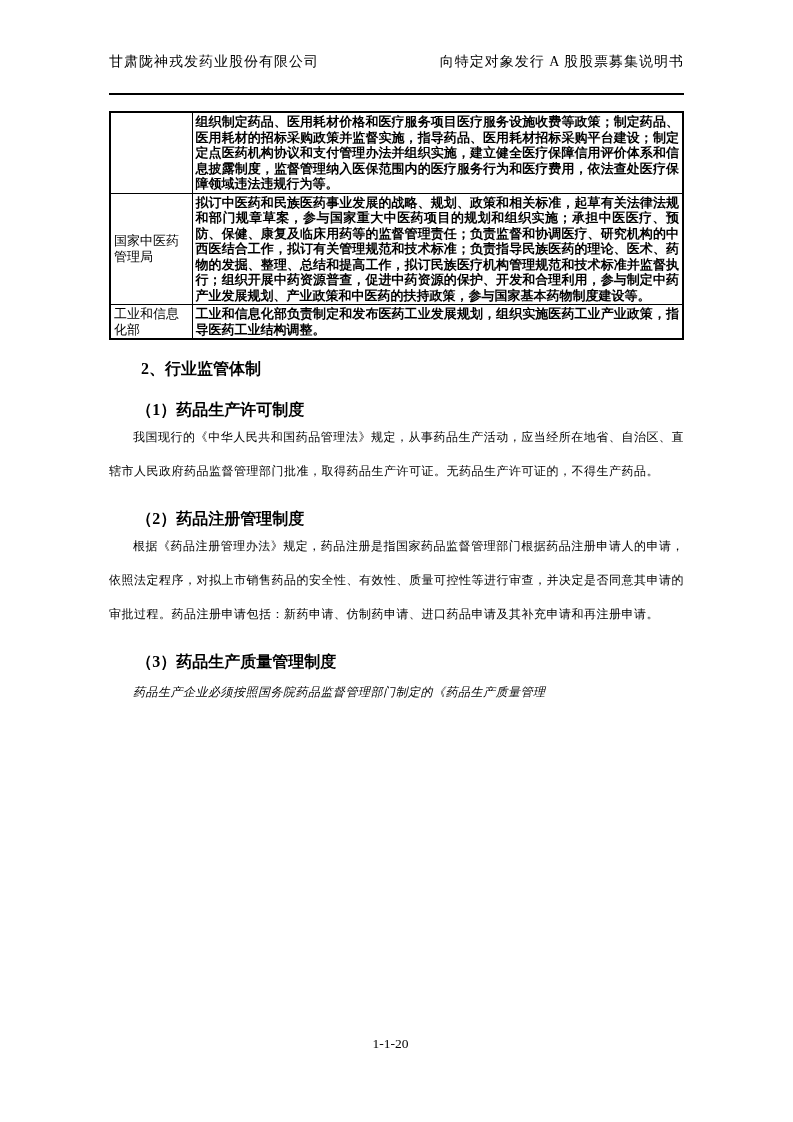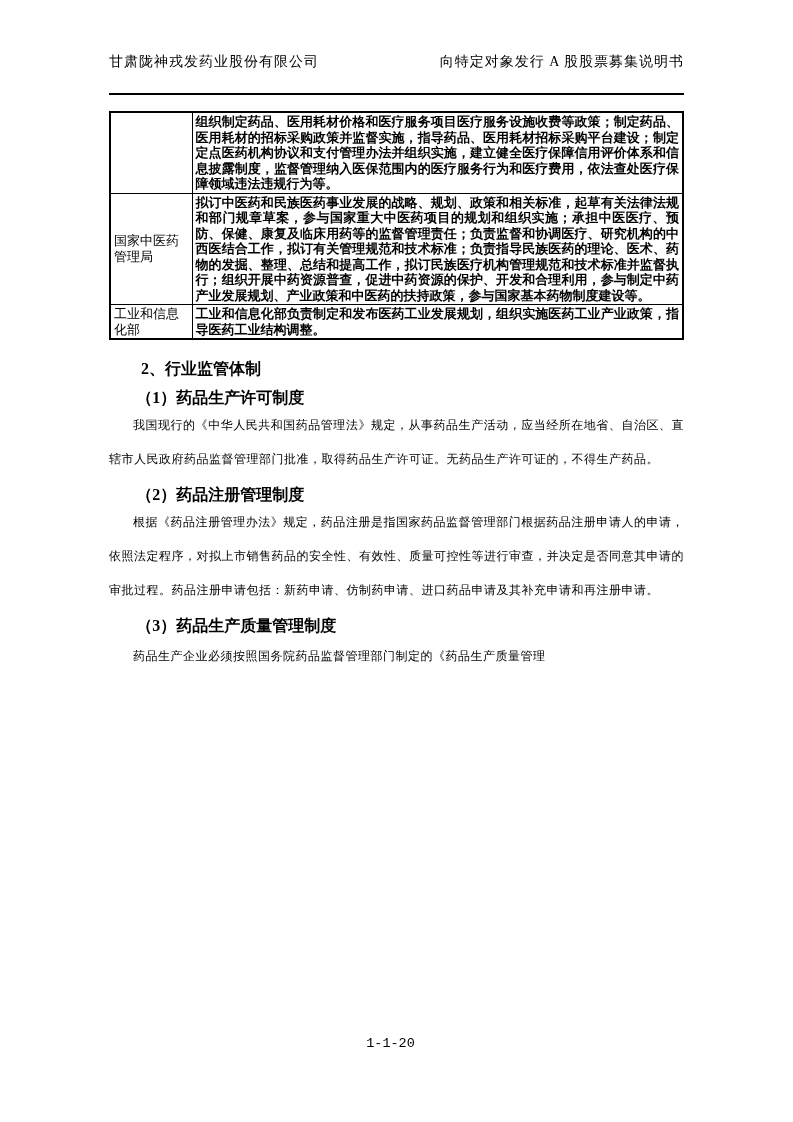--- a/index.html
+++ b/index.html
@@ -52,42 +52,41 @@
   }
 
   
   .h-main, .h-sub {
     font-family: Liberation Serif, serif;
     font-weight: bold;
     font-size: 16px;
     line-height: 20px;
   }
   .h-main { margin-top: 19px; text-indent: 2em; }
-  .h-sub  { margin-top: 9px; text-indent: 1.7em; }
+  .h-sub  { margin-top: 21px; text-indent: 1.7em; }
 
   
   p.body {
     font-size: 12px;
     line-height: 34px;
     text-align: justify;
     text-align-last: left;
     text-indent: 2em;
     letter-spacing: 0.5px;
   }
-  p.body.cut { margin-top: 3px; }
+  p.body.cut { margin-top: 3px; font-style: italic; }
 
   
   .footer {
     position: absolute;
     top: 1036px;
     left: 0;
     width: 781px;
     text-align: center;
     font-size: 13.5px;
-    font-family: Liberation Mono, monospace;
   }
 </style>
 </head>
 <body>
 
 <div class="page">
   <div class="content">
 
     <div class="header">
       <span>甘肃陇神戎发药业股份有限公司</span>

